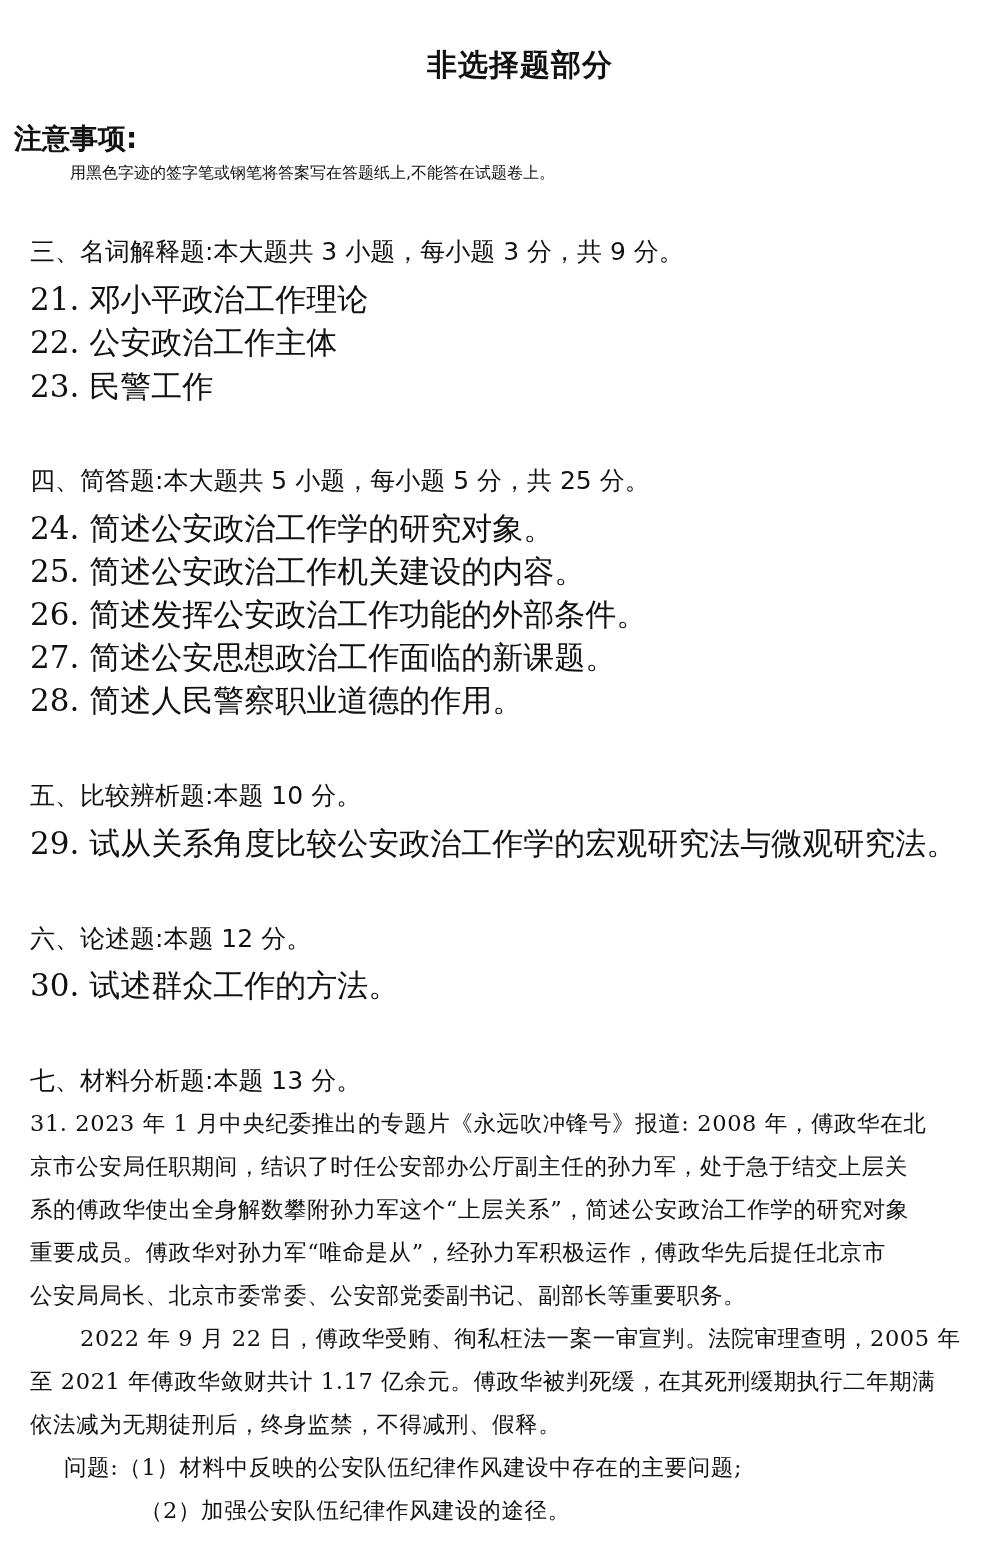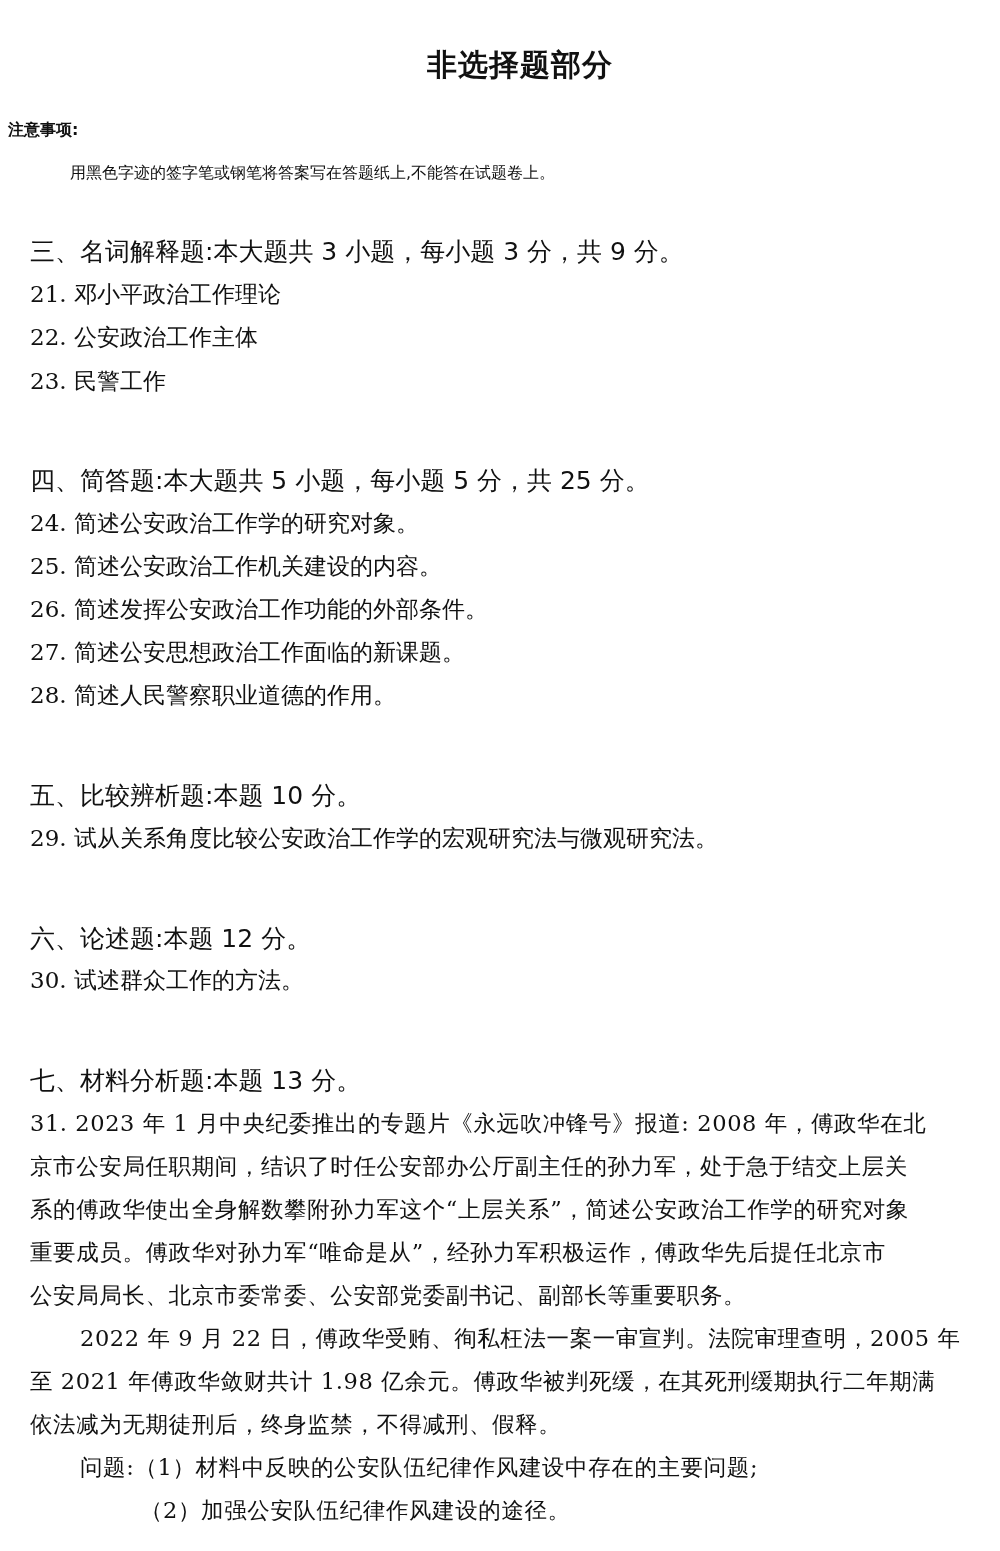--- a/index.html
+++ b/index.html
@@ -8,30 +8,30 @@
       color: #111111;
       font-family: "DejaVu Serif", "Liberation Serif", serif;
     }
     .abs { position: absolute; white-space: nowrap; }
     .title {
       left: 0; width: 1040px; text-align: center; top: 45px;
       font-family: "DejaVu Sans", "Liberation Sans", sans-serif;
       font-weight: bold; font-size: 30px; letter-spacing: 1px;
     }
     .notice-head {
-      left: 8px; top: 120px;
+      left: 14px; top: 120px;
       font-family: "DejaVu Sans", "Liberation Sans", sans-serif;
-      font-weight: bold; font-size: 16px;
+      font-weight: bold; font-size: 28px;
     }
     .notice-body {
       left: 70px; top: 163px;
       font-family: "DejaVu Sans", "Liberation Sans", sans-serif;
       font-size: 16px;
     }
-    .line { font-size: 23px; left: 30px; }
+    .line { font-size: 31px; left: 30px; }
     .sec { font-family: "DejaVu Sans", "Liberation Sans", sans-serif; font-size: 25px; }
     .para { font-size: 22.5px; letter-spacing: 0.6px; }
   </style>
 </head>
 <body>
 
 <div class="abs title">非选择题部分</div>
 
 <div class="abs notice-head">注意事项:</div>
 <div class="abs notice-body">用黑色字迹的签字笔或钢笔将答案写在答题纸上,不能答在试题卷上。</div>
@@ -54,16 +54,16 @@
 <div class="abs line sec" style="top:922px">六、论述题:本题 12 分。</div>
 <div class="abs line" style="top:965px">30. 试述群众工作的方法。</div>
 
 <div class="abs line sec" style="top:1064px">七、材料分析题:本题 13 分。</div>
 <div class="abs para" style="left:30px;top:1108px">31. 2023 年 1 月中央纪委推出的专题片《永远吹冲锋号》报道: 2008 年，傅政华在北</div>
 <div class="abs para" style="left:30px;top:1151px">京市公安局任职期间，结识了时任公安部办公厅副主任的孙力军，处于急于结交上层关</div>
 <div class="abs para" style="left:30px;top:1194px">系的傅政华使出全身解数攀附孙力军这个“上层关系”，简述公安政治工作学的研究对象</div>
 <div class="abs para" style="left:30px;top:1237px">重要成员。傅政华对孙力军“唯命是从”，经孙力军积极运作，傅政华先后提任北京市</div>
 <div class="abs para" style="left:30px;top:1280px">公安局局长、北京市委常委、公安部党委副书记、副部长等重要职务。</div>
 <div class="abs para" style="left:80px;top:1323px">2022 年 9 月 22 日，傅政华受贿、徇私枉法一案一审宣判。法院审理查明，2005 年</div>
-<div class="abs para" style="left:30px;top:1366px">至 2021 年傅政华敛财共计 1.98 亿余元。傅政华被判死缓，在其死刑缓期执行二年期满</div>
+<div class="abs para" style="left:30px;top:1366px">至 2021 年傅政华敛财共计 1.17 亿余元。傅政华被判死缓，在其死刑缓期执行二年期满</div>
 <div class="abs para" style="left:30px;top:1409px">依法减为无期徒刑后，终身监禁，不得减刑、假释。</div>
-<div class="abs para" style="left:80px;top:1452px">问题:（1）材料中反映的公安队伍纪律作风建设中存在的主要问题;</div>
+<div class="abs para" style="left:64px;top:1452px">问题:（1）材料中反映的公安队伍纪律作风建设中存在的主要问题;</div>
 <div class="abs para" style="left:140px;top:1495px">（2）加强公安队伍纪律作风建设的途径。</div>
 
 </body></html>

